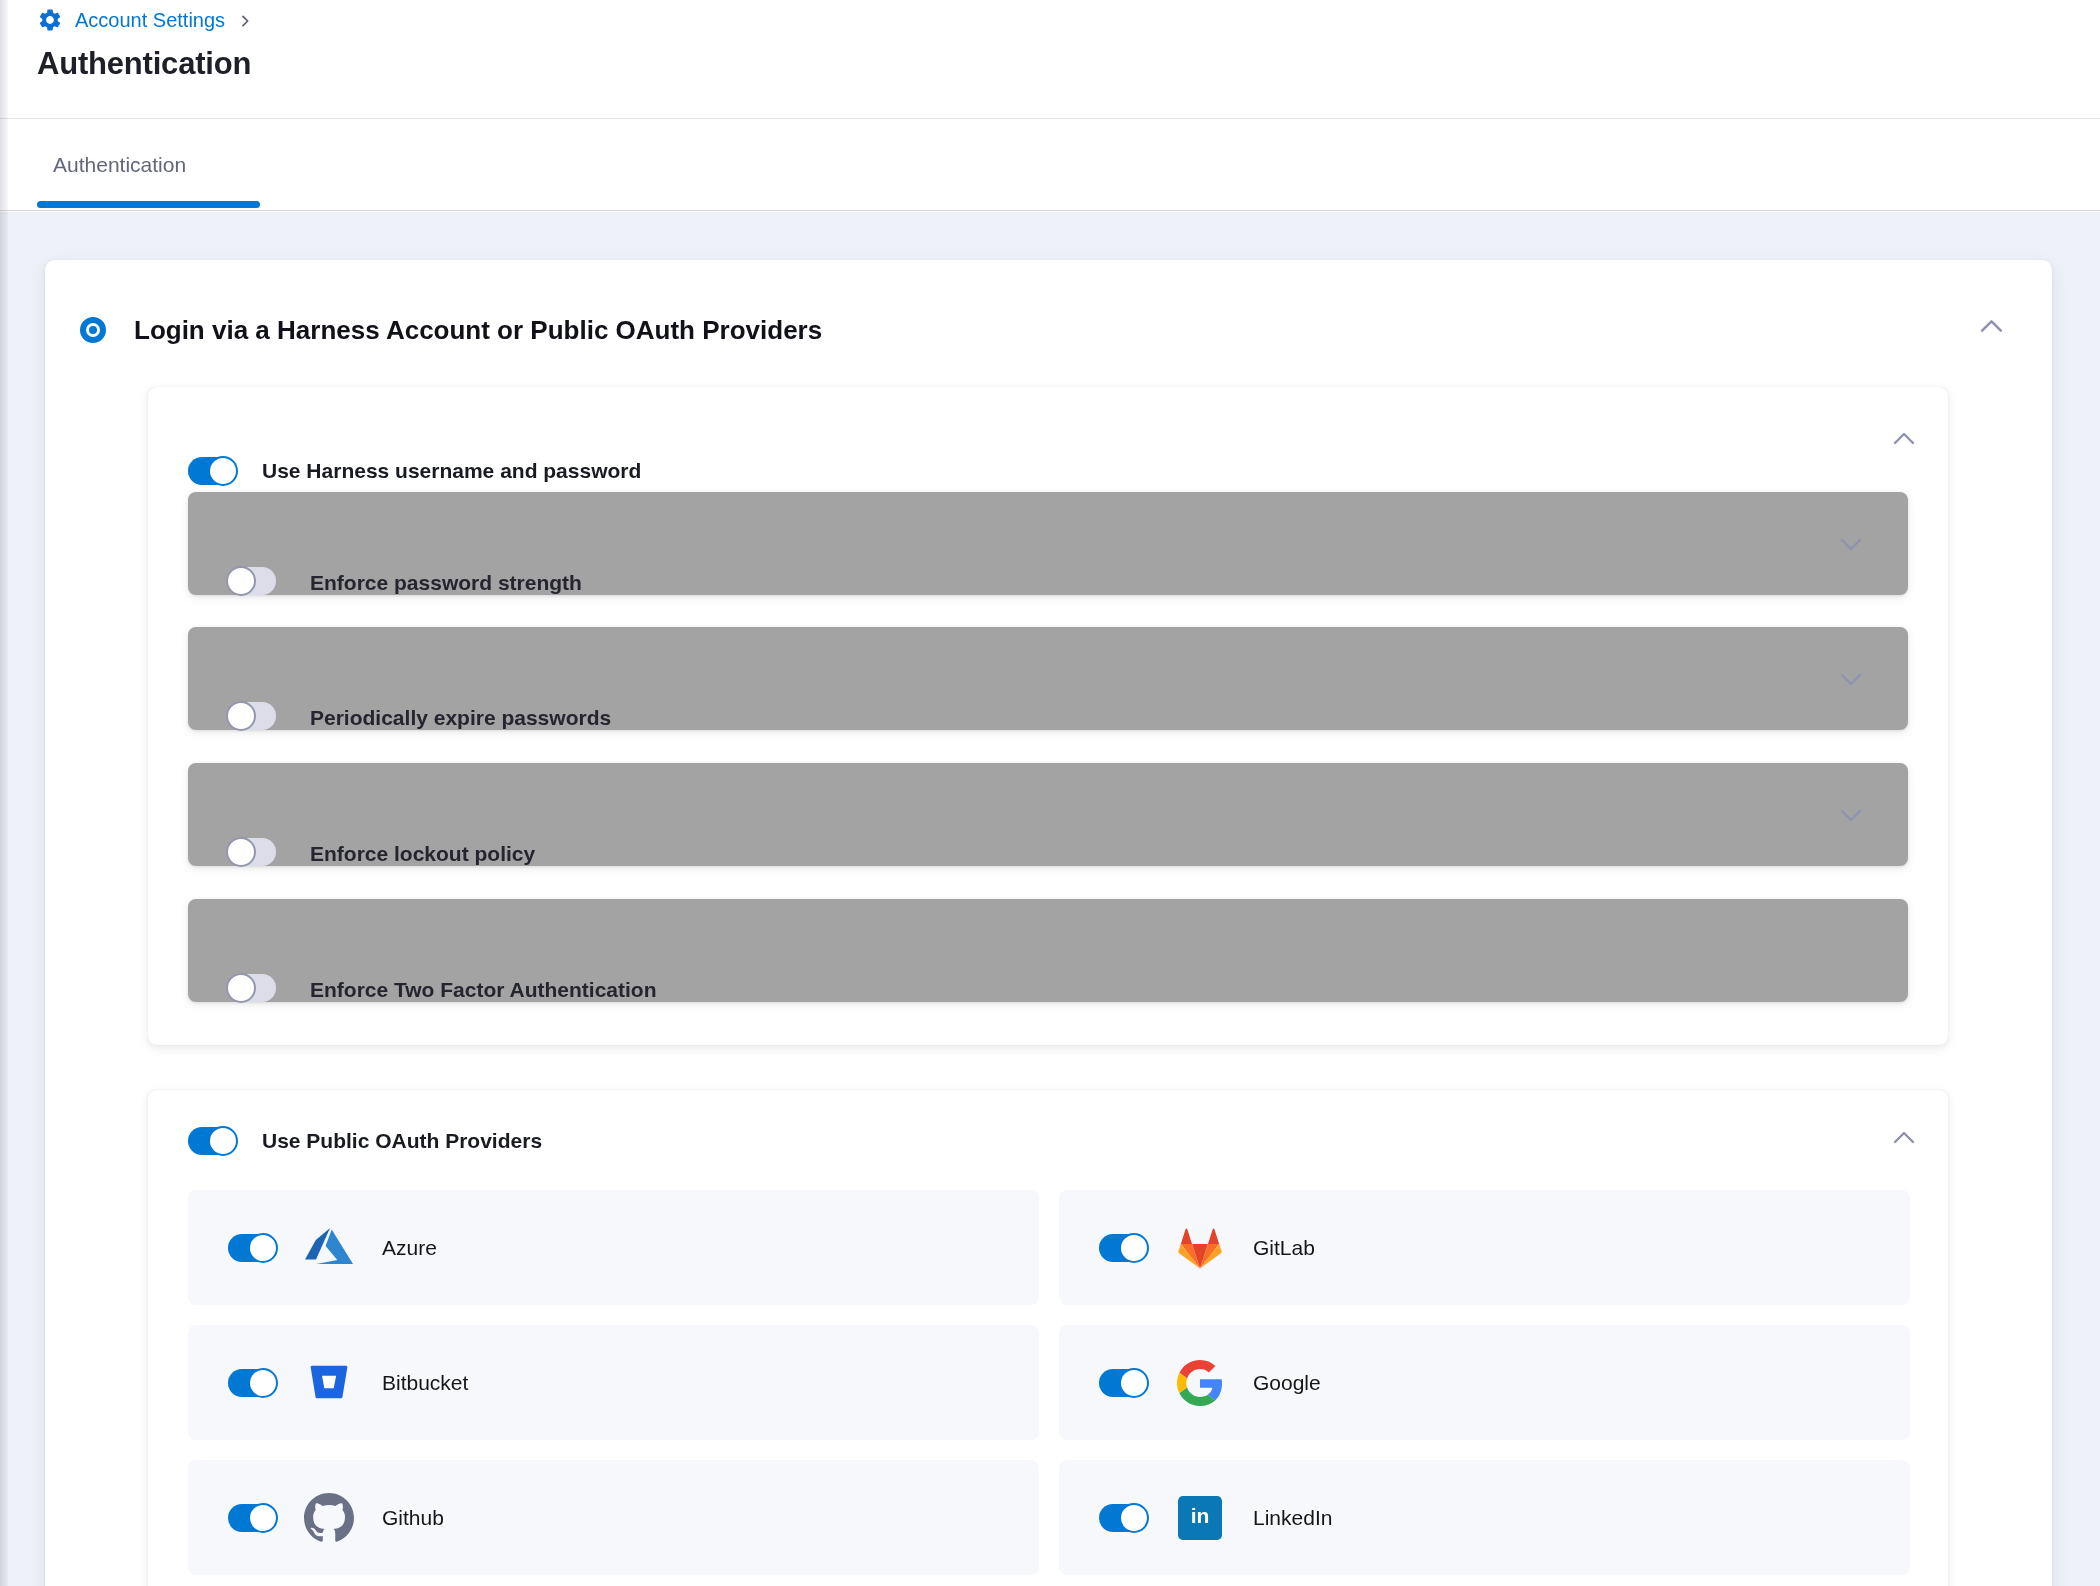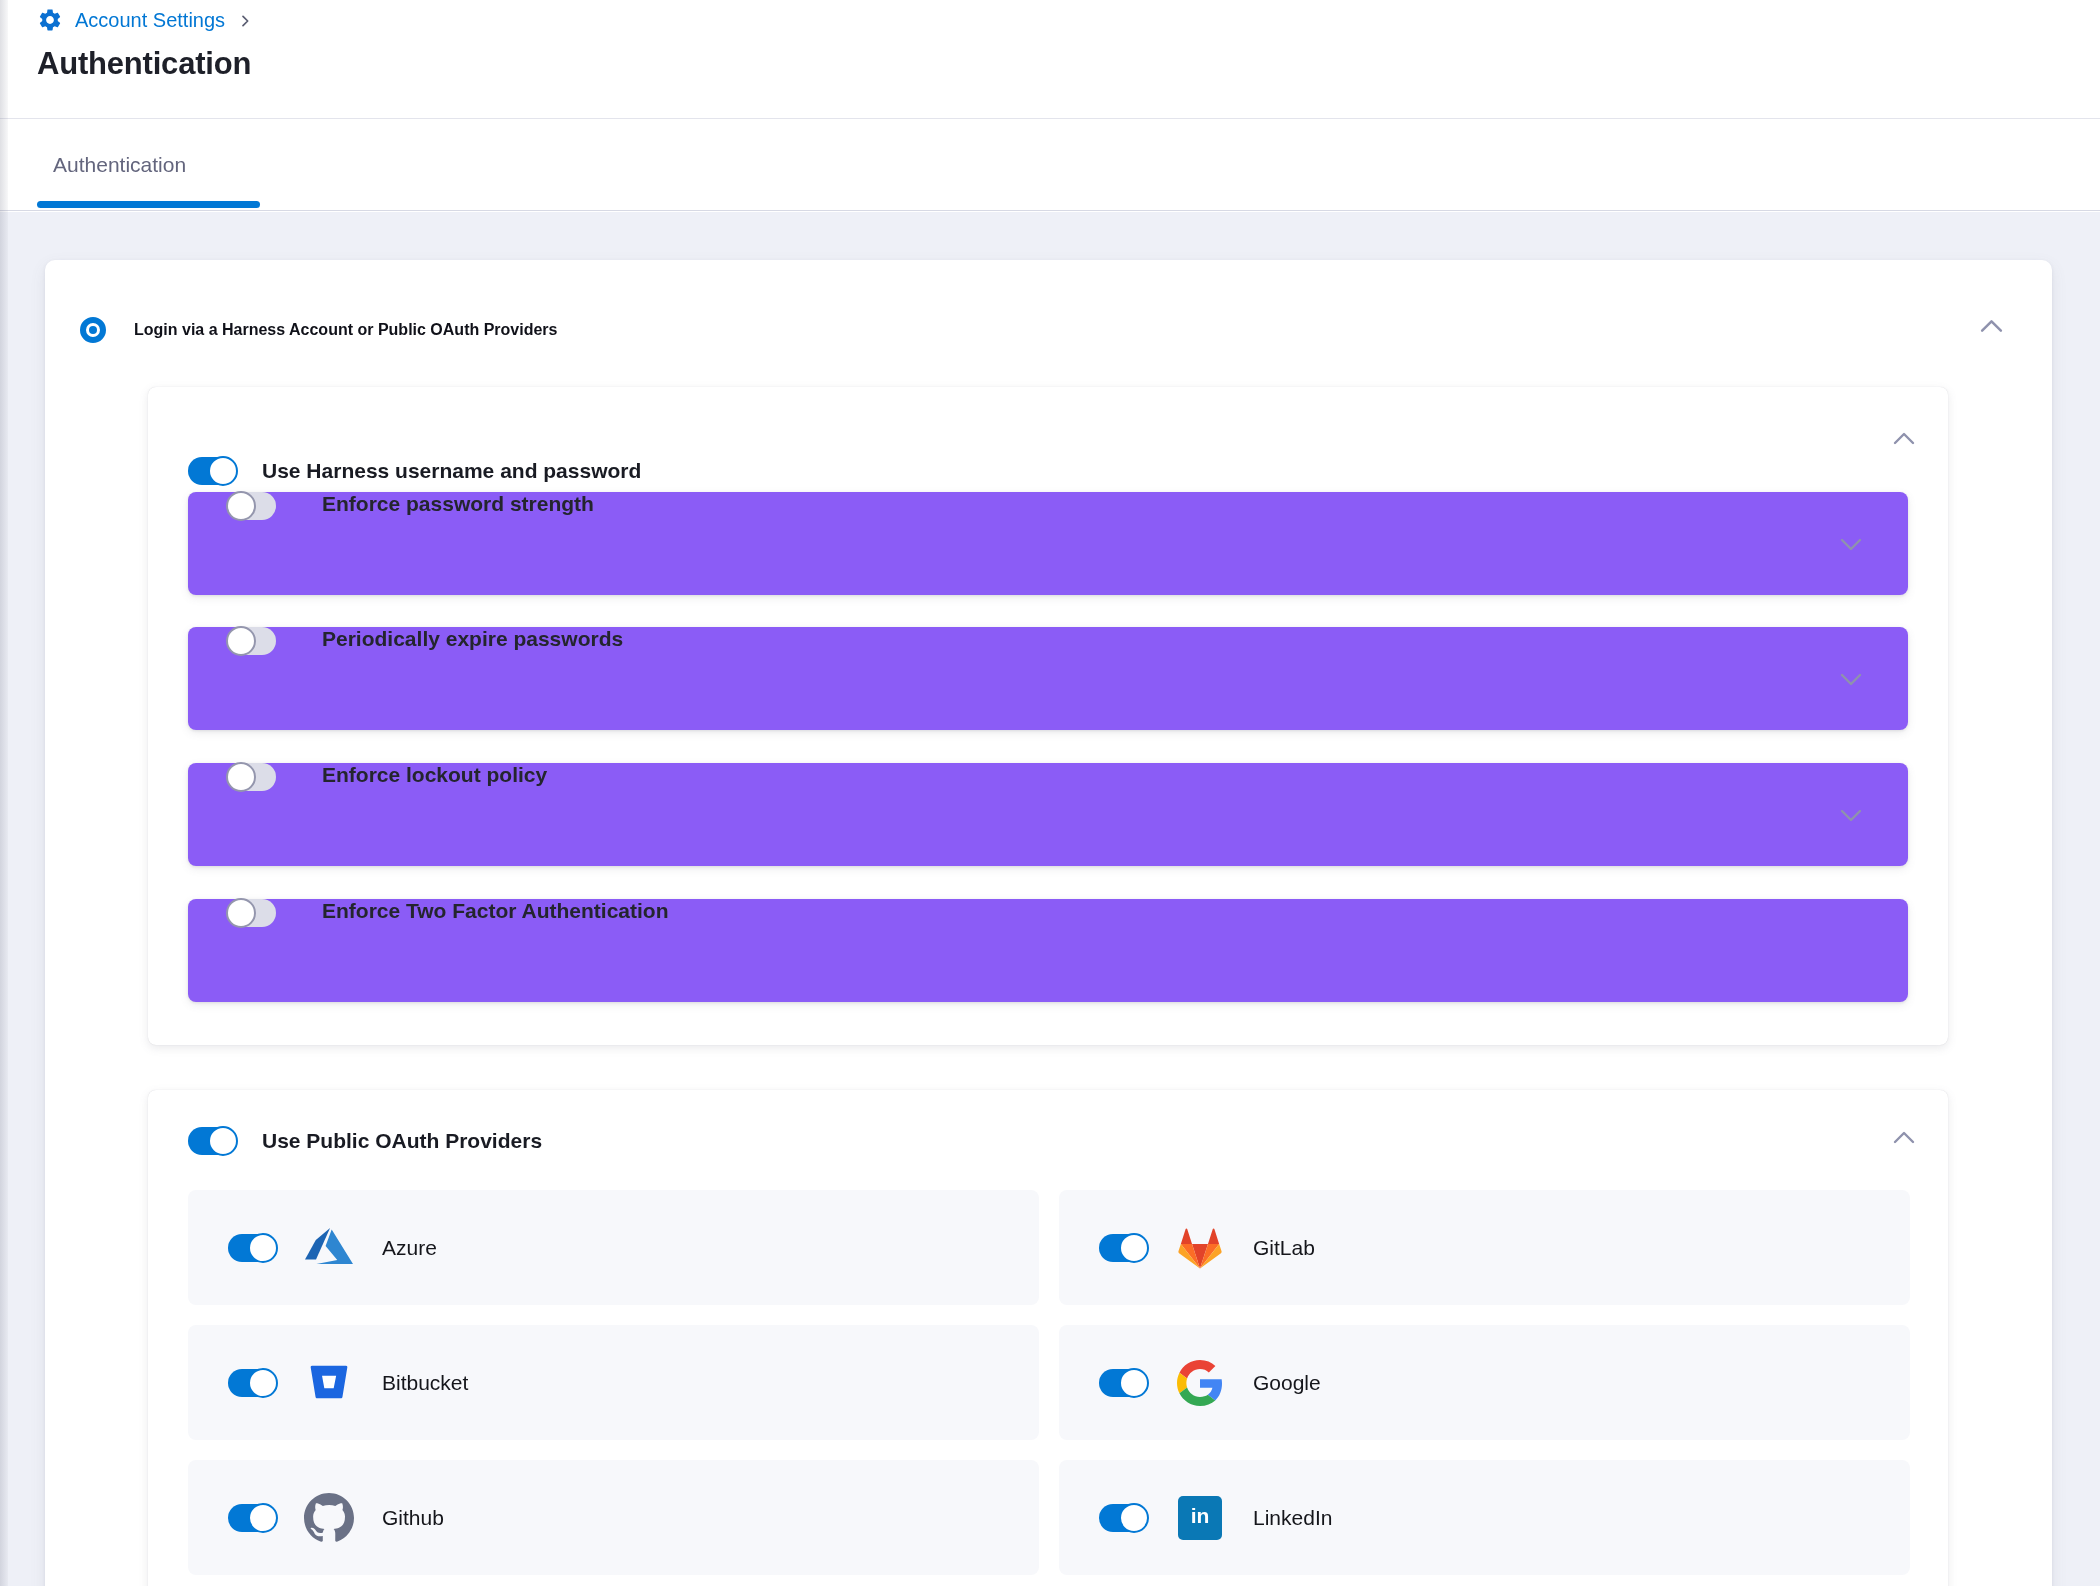--- a/index.html
+++ b/index.html
@@ -43,21 +43,21 @@
     background:#fff; border-radius:10px;
     box-shadow:0 1px 4px rgba(40,41,61,0.06), 0 6px 16px rgba(96,97,112,0.10);
   }
   
   .radio-row{ position:absolute; left:35px; top:55px; right:40px; height:30px; display:flex; align-items:center; gap:28px; }
   .radio{
     width:26px; height:26px; border-radius:50%; border:6px solid #0278d5;
     background:#fff; position:relative; flex:0 0 auto; cursor:pointer;
   }
   .radio::after{ content:''; position:absolute; inset:3px; border-radius:50%; background:#0278d5; }
-  .radio-label{ font-size:16px; font-weight:700; color:#101119; }
+  .radio-label{ font-size:26px; font-weight:700; color:#101119; }
   .chev{ display:block; }
   .card-chevron{ position:absolute; right:48px; top:58px; cursor:pointer; }
   
   .section{
     position:absolute; left:103px; width:1800px; background:#fff; border-radius:8px;
     box-shadow:0 0 1px rgba(40,41,61,0.18), 0 3px 10px rgba(96,97,112,0.14);
   }
   .section-1{ top:127px; height:658px; }
   .section-2{ top:830px; height:545px; }
   .sec-header{ position:absolute; left:40px; top:58px; right:90px; height:52px; display:flex; align-items:center; gap:26px; }
@@ -71,23 +71,23 @@
     position:absolute; top:-1px; width:30px; height:30px; border-radius:50%;
     background:#fff;
   }
   .toggle.on{ background:#0278d5; }
   .toggle.on .knob{ right:-2px; border:2px solid #0278d5; }
   .toggle.off{ background:#dcdde8; }
   .toggle.off .knob{ left:-2px; border:2px solid #9496ad; }
   
   .setting-row{
     position:absolute; left:40px; width:1720px; height:103px;
-    background:#8b5cf6; border-radius:8px;
+    background:#a3a3a3; border-radius:8px;
     box-shadow:0 1px 3px rgba(40,41,61,0.10), 0 3px 9px rgba(96,97,112,0.12);
-    display:flex; align-items:flex-start; gap:46px; padding-left:40px;
+    display:flex; align-items:flex-end; gap:34px; padding-left:40px;
   }
   .row-1{ top:105px; } .row-2{ top:240px; } .row-3{ top:376px; } .row-4{ top:512px; }
   .setting-label{ font-size:21px; font-weight:600; color:#24252e; }
   .row-chevron{ position:absolute; right:45px; top:45px; cursor:pointer; }
   
   .providers{
     position:absolute; left:40px; top:100px; width:1720px;
     display:grid; grid-template-columns:851px 851px; column-gap:18px; row-gap:20px;
     grid-auto-rows:115px;
     gap:20px;

